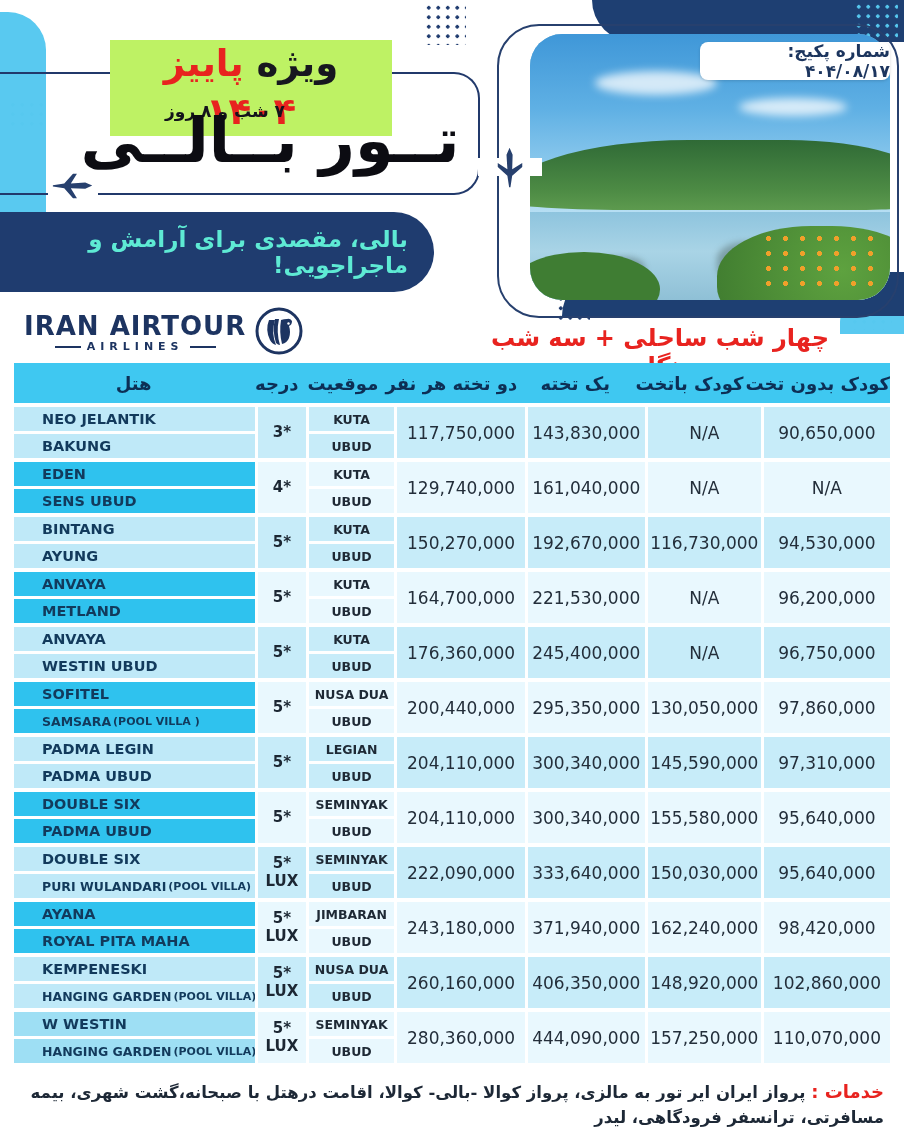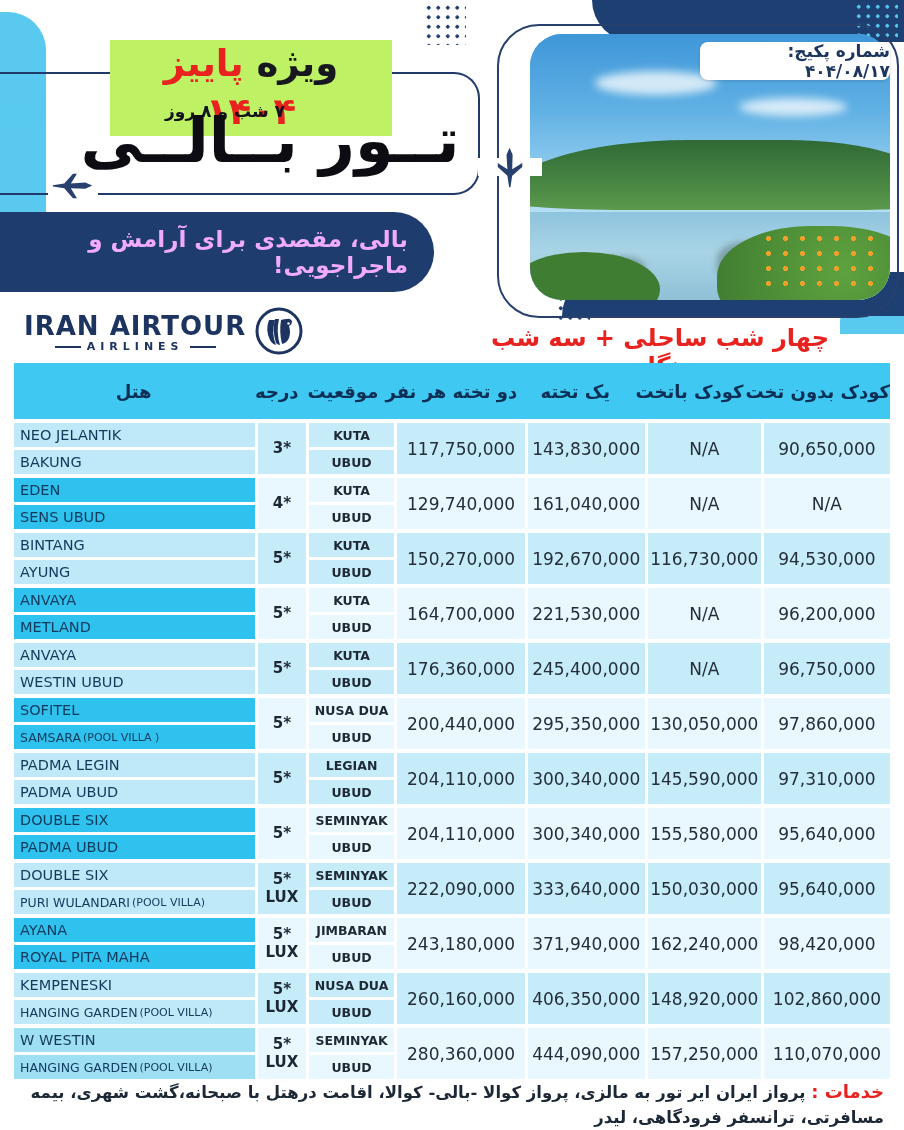--- a/index.html
+++ b/index.html
@@ -30,21 +30,21 @@
             font-size:17px;font-weight:bold;color:#14141c;}
   .main-title{left:80px;top:98px;width:380px;text-align:center;z-index:3;direction:rtl;
               font-size:62px;font-weight:bold;color:#0c0c12;line-height:1.4;}
   .plane{z-index:4;background:#fff;padding:2px 4px;}
   .plane svg{display:block;}
   .plane-1{left:48px;top:170px;}
   .plane-2{left:478px;top:158px;}
   .banner{left:0;top:212px;width:434px;height:80px;background:#1f3c6f;
           border-radius:0 42px 42px 0;display:flex;align-items:center;justify-content:center;
           z-index:3;}
-  .banner span{direction:rtl;color:#f0abfc;font-size:23px;font-weight:bold;padding:0 26px 0 44px;}
+  .banner span{direction:rtl;color:#5eead4;font-size:23px;font-weight:bold;padding:0 26px 0 44px;}
 
   
   .blob-top{right:0;top:0;width:312px;height:42px;background:#1e3f72;
             border-bottom-left-radius:44px;z-index:1;}
   .blob-bottom-blue{right:0;top:294px;width:64px;height:40px;background:#59c9f0;
             border-top-left-radius:28px;z-index:1;}
   .blob-bottom{right:0;top:272px;width:342px;height:44px;background:#1e3f72;
             border-top-left-radius:44px;z-index:2;}
   .photo-outline{left:497px;top:24px;width:398px;height:290px;border:2px solid #27406e;
             border-radius:42px;z-index:2;}
@@ -80,30 +80,30 @@
   .logo-text{display:flex;flex-direction:column;align-items:center;}
   .logo-name{font-size:26px;font-weight:bold;color:#1d3461;letter-spacing:1px;line-height:1.05;}
   .logo-sub{display:flex;align-items:center;gap:6px;color:#1d3461;}
   .logo-sub .ln{width:26px;height:2px;background:#1d3461;}
   .logo-sub .tx{font-size:11px;font-weight:bold;letter-spacing:5px;}
   .subtitle-red{right:34px;top:324px;width:420px;text-align:center;direction:rtl;
                 color:#e8231f;font-size:24px;font-weight:bold;z-index:3;}
 
   
   .tbl{left:14px;top:363px;width:876px;z-index:3;}
-  .thead{height:56px;background:#3fc8f1;display:grid;
+  .thead{height:40px;background:#3fc8f1;display:grid;
          grid-template-columns:239fr 47fr 85fr 126fr 116fr 112fr 125fr;
          align-items:center;margin-bottom:4px;}
   .thead span{text-align:center;direction:rtl;font-size:18px;font-weight:bold;color:#0d2f55;
               white-space:nowrap;}
   .grp{display:grid;grid-template-columns:239fr 47fr 85fr 126fr 116fr 112fr 125fr;
        grid-auto-rows:24px;gap:3px;margin-bottom:4px;}
   .cell{display:flex;align-items:center;justify-content:center;overflow:hidden;}
-  .hotelc{grid-column:1;justify-content:flex-start;padding-left:6px;
-          font-size:14.5px;font-weight:normal;color:#123a5c;white-space:nowrap;}
+  .hotelc{grid-column:1;justify-content:flex-start;padding-left:28px;
+          font-size:14.5px;font-weight:bold;color:#123a5c;white-space:nowrap;}
   .hotelc.long{font-size:12.5px;}
   .hotelc .small{font-size:11px;margin-left:2px;}
   .gradec{grid-column:2;grid-row:1/3;flex-direction:column;font-size:15px;font-weight:bold;
           color:#1c2733;line-height:1.15;}
   .locc{grid-column:3;font-size:12.5px;font-weight:bold;color:#1e2935;white-space:nowrap;}
   .pricec{grid-row:1/3;font-size:17px;color:#232e3a;}
   .p1{grid-column:4;} .p2{grid-column:5;} .p3{grid-column:6;} .p4{grid-column:7;}
   .shade-light{background:#bfe9f8;} .shade-dark{background:#2fc2ee;} .shade-medium{background:#9edff4;}
   .tint-blue{background:#c7ecf9;} .tint-pale{background:#e9f8fe;}
 

